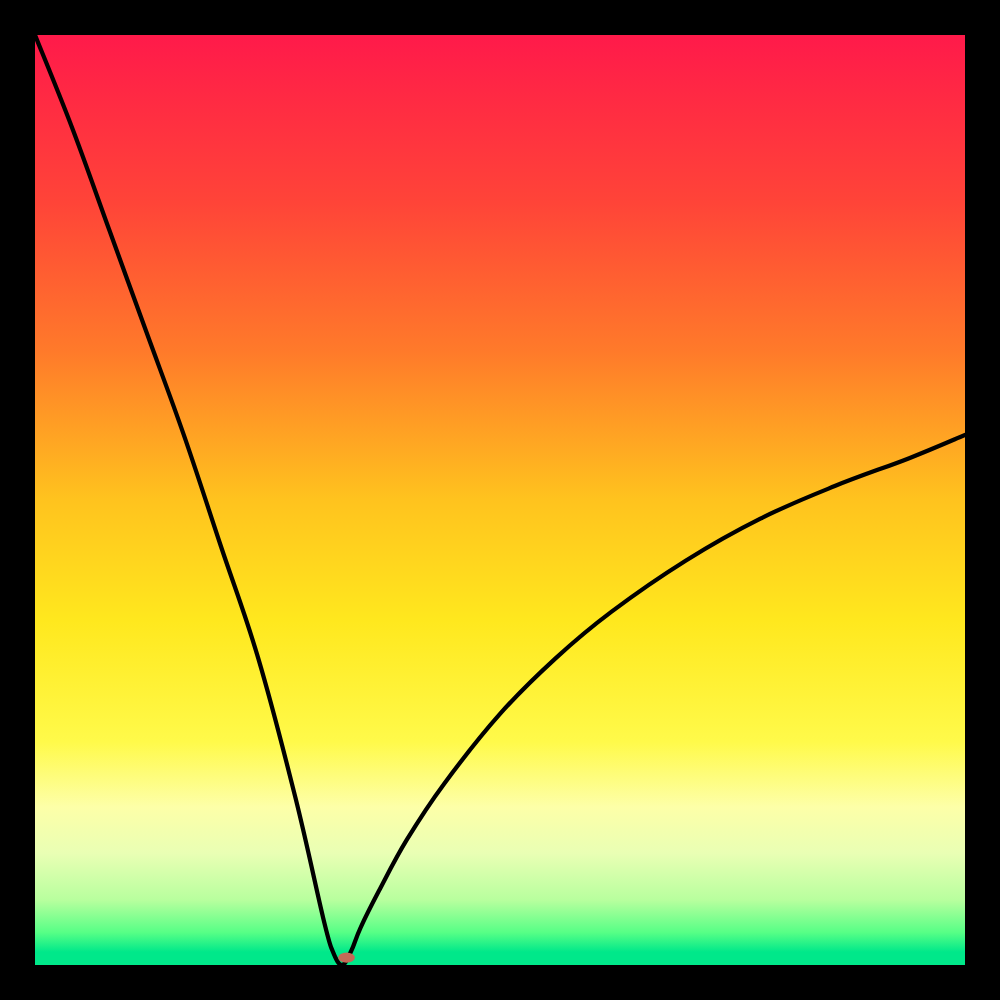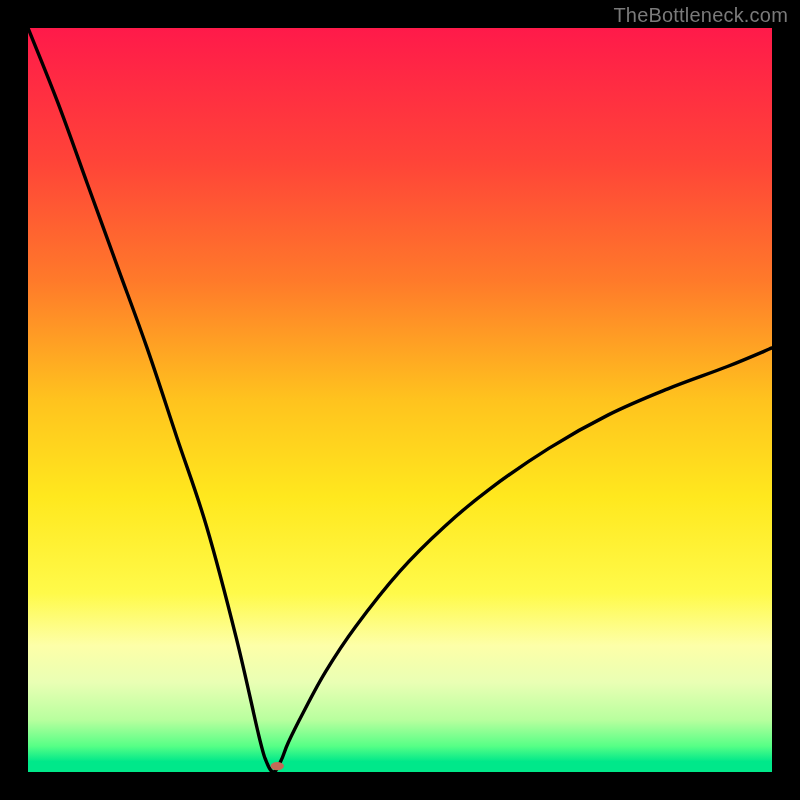--- a/index.html
+++ b/index.html
@@ -38,21 +38,20 @@
   }
   svg {
     display: block;
   }
 </style>
 </head>
 <body>
 
 <div class="frame">
 
-  <div class="watermark">TheBottleneck.com</div>
 
   <div class="plot-wrap">
     <svg id="chart-svg" width="744" height="744" viewBox="0 0 744 744">
       <defs>
         <linearGradient id="bg-grad" x1="0" y1="0" x2="0" y2="1">
             <stop offset="0%" stop-color="#ff1a4a"></stop>
             <stop offset="18%" stop-color="#ff4438"></stop>
             <stop offset="34%" stop-color="#ff7a2a"></stop>
             <stop offset="50%" stop-color="#ffc31e"></stop>
             <stop offset="63%" stop-color="#ffe81e"></stop>

